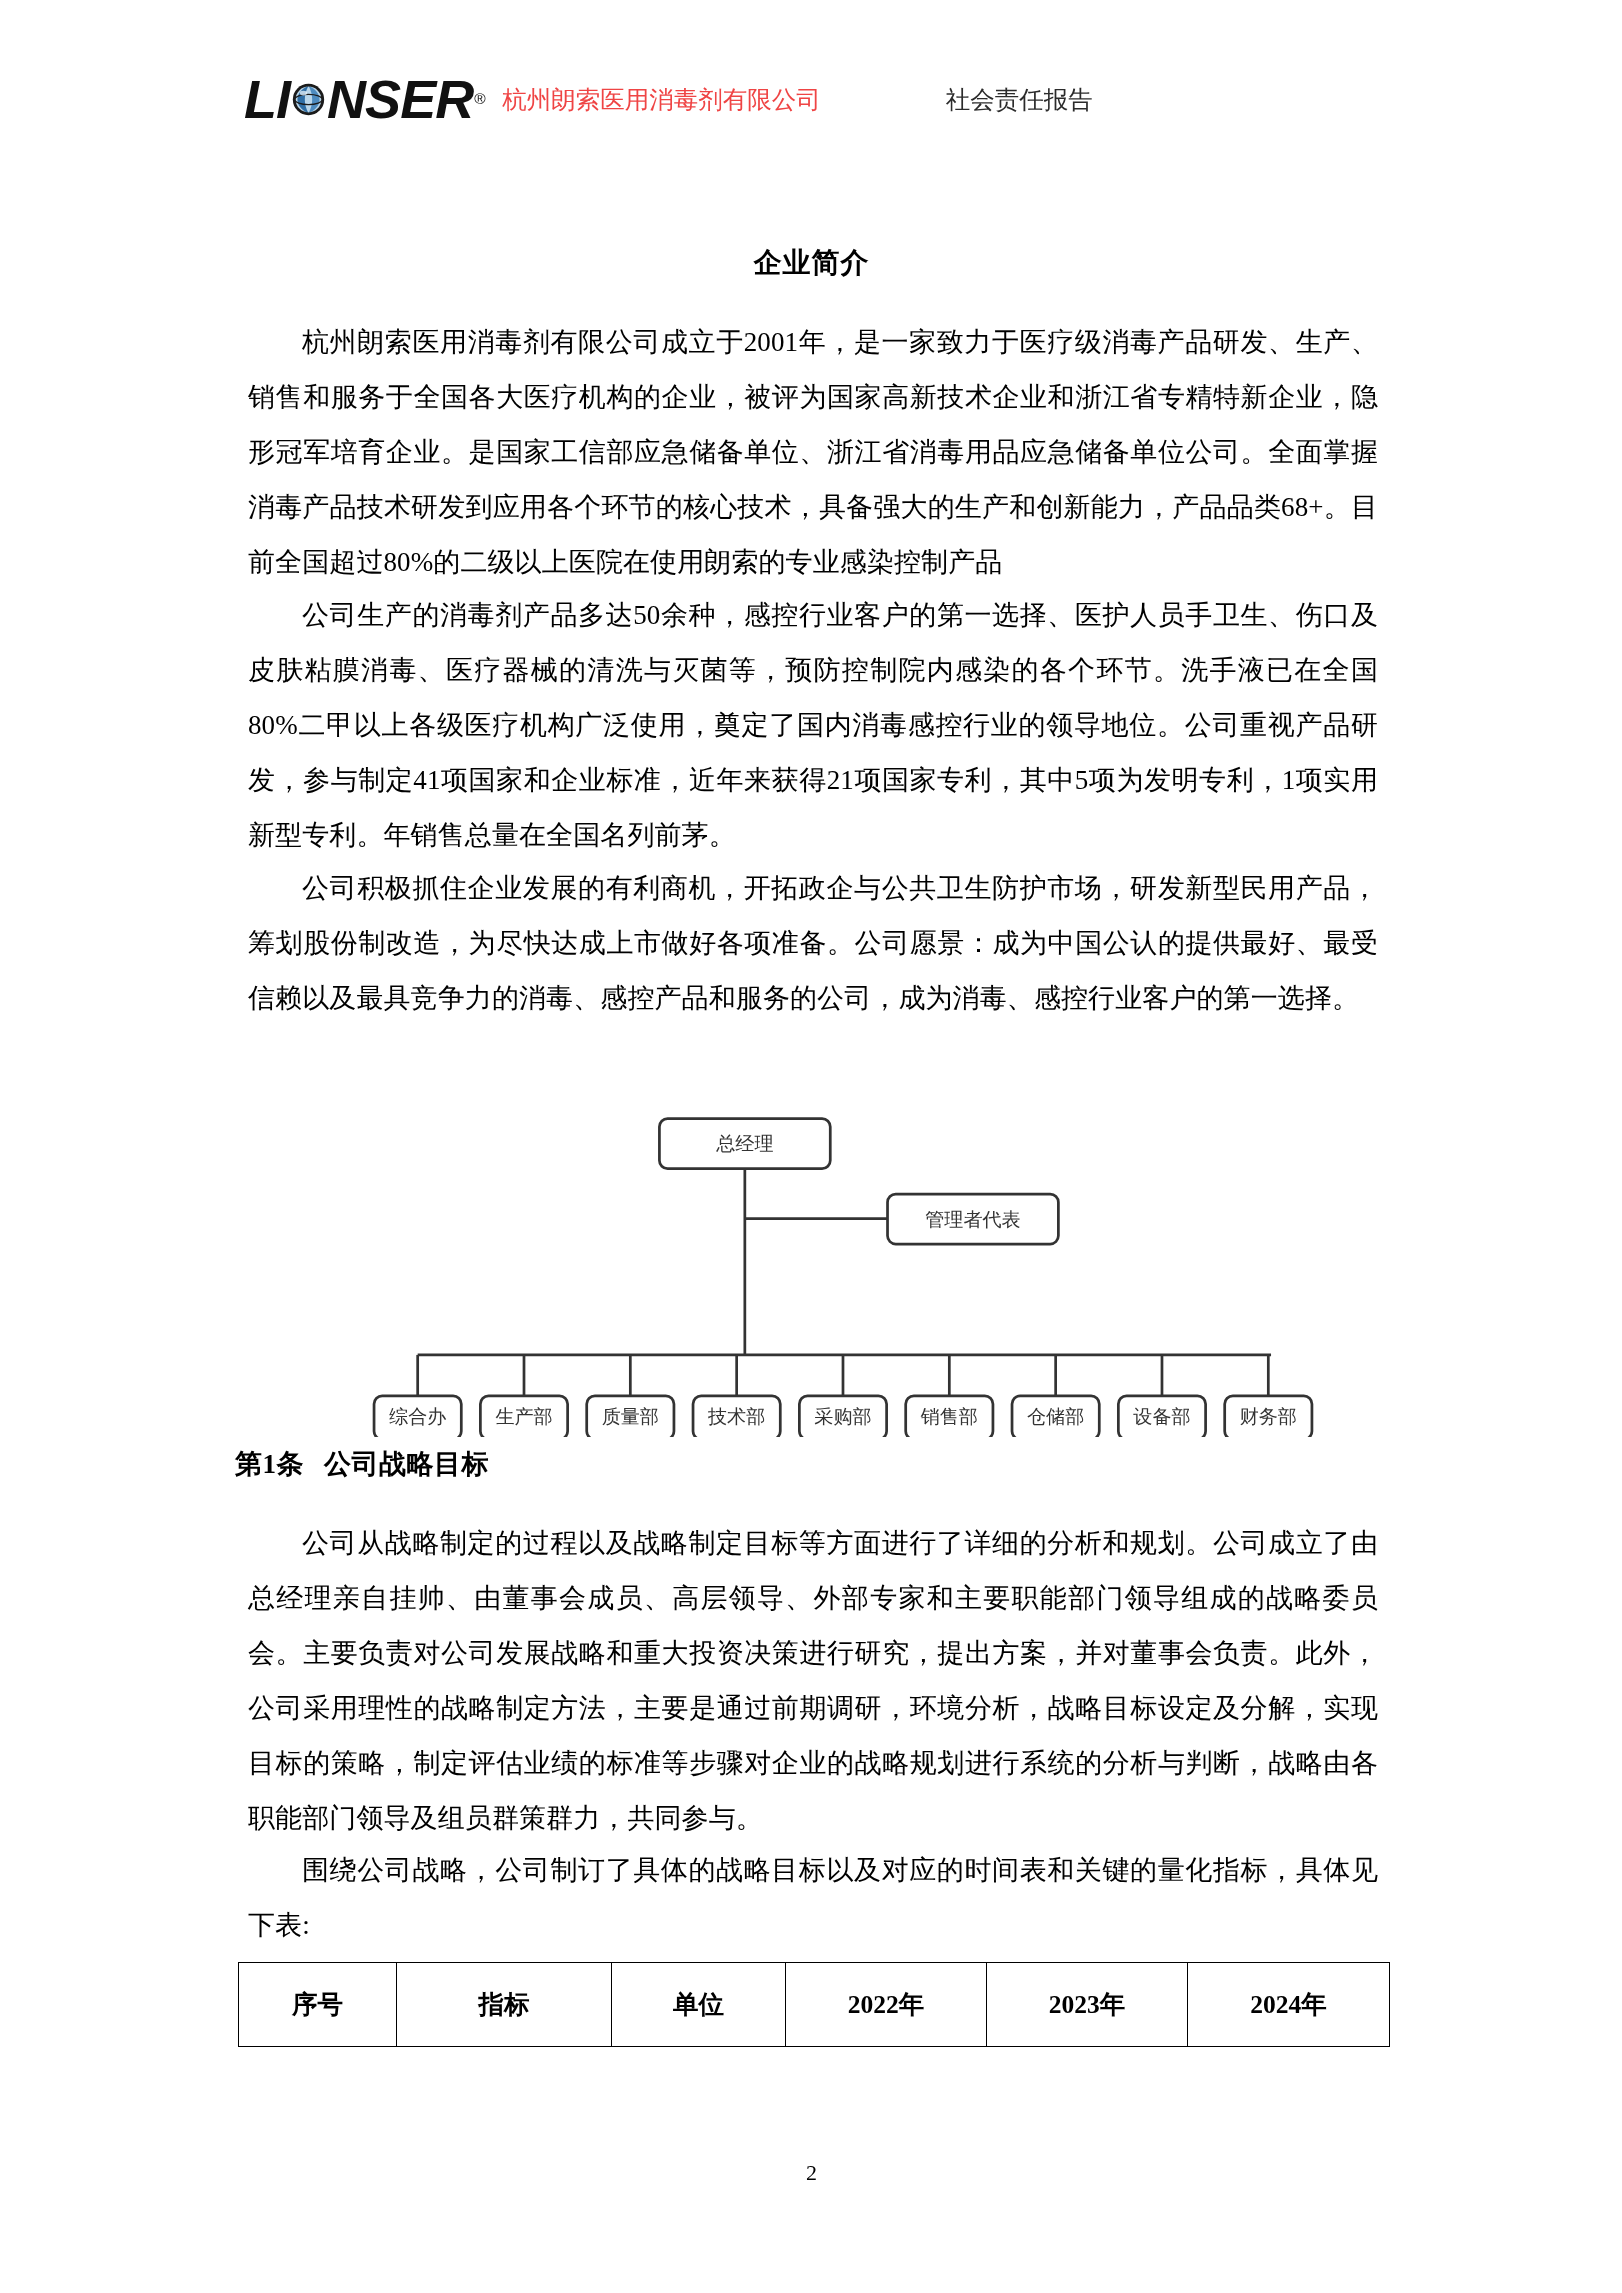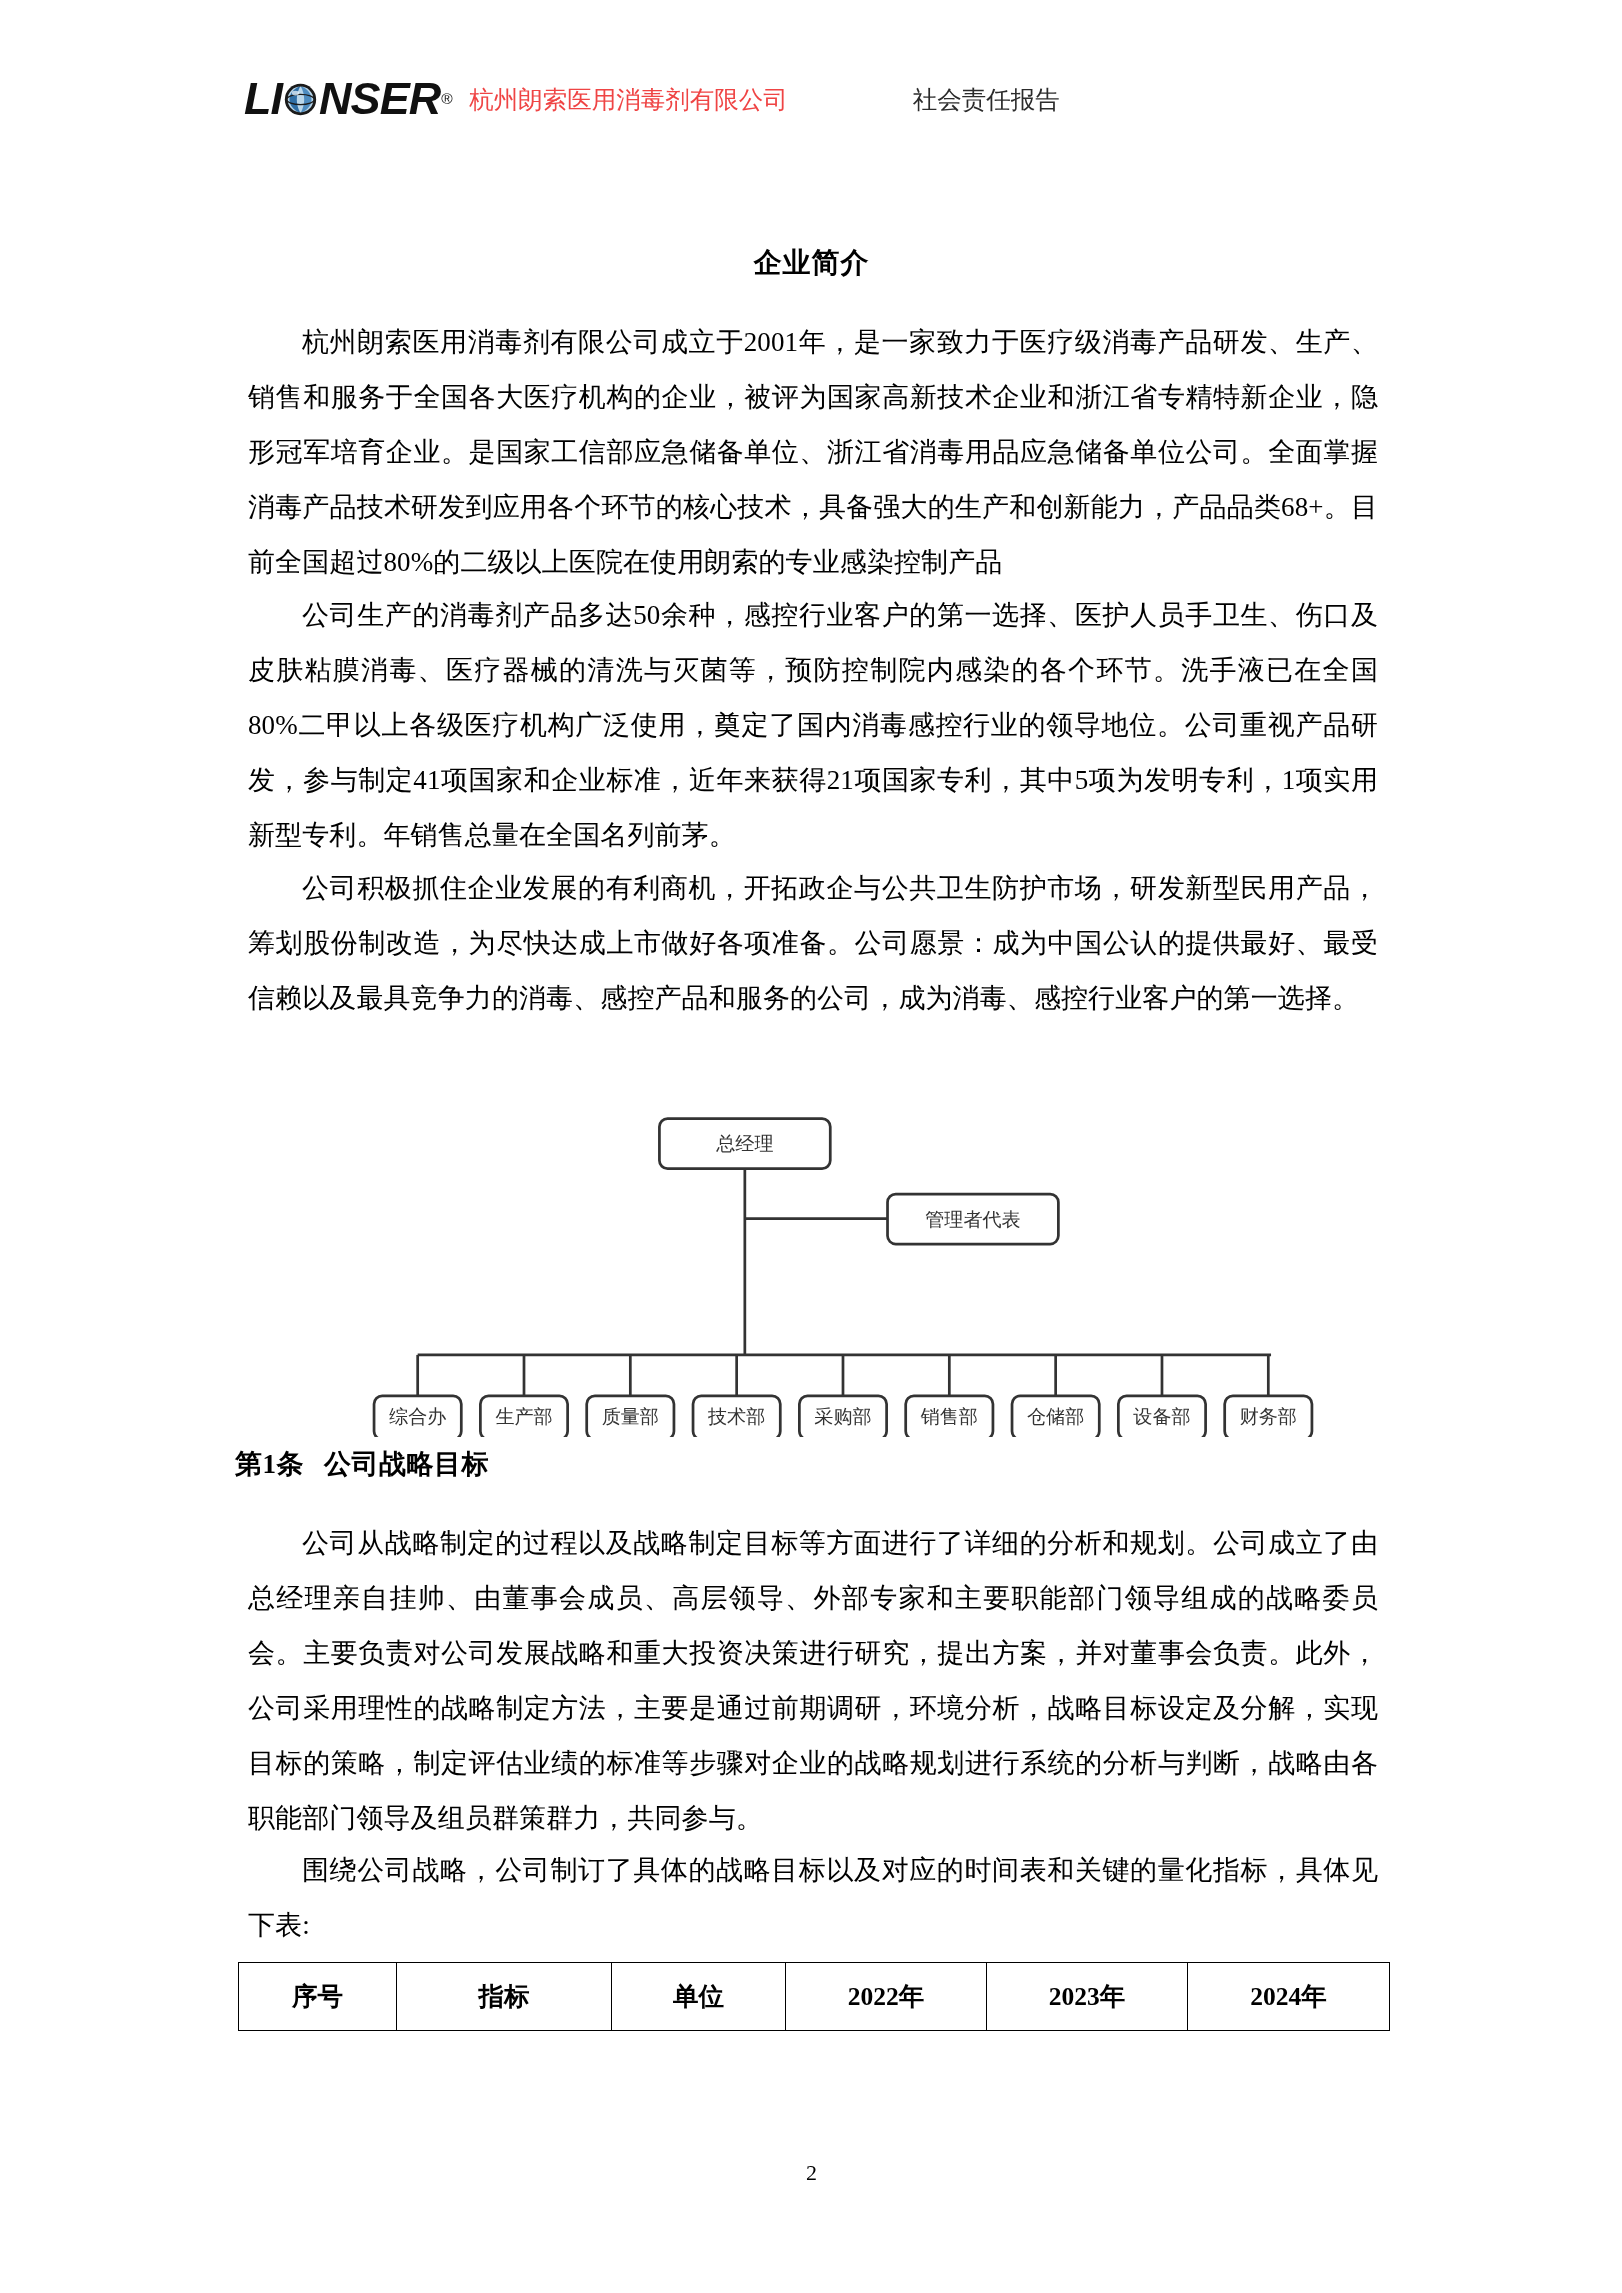--- a/index.html
+++ b/index.html
@@ -31,21 +31,21 @@
   .logo-wrap {
     display: flex;
     align-items: center;
     height: 42px;
     position: relative;
   }
   .logo-text {
     font-family: "Liberation Sans", "DejaVu Sans", sans-serif;
     font-weight: bold;
     font-style: italic;
-    font-size: 45px;
+    font-size: 54px;
     letter-spacing: -0.9px;
     color: #111111;
     line-height: 42px;
   }
   .logo-globe {
     display: inline-block;
     width: 35px;
     height: 35px;
     position: relative;
     margin: 0 0.9px;
@@ -154,21 +154,21 @@
     table-layout: fixed;
   }
   .strategy-table th,
   .strategy-table td {
     border: 1.8px solid #000000;
     height: 67px;
     text-align: center;
     vertical-align: middle;
     font-size: 25.5px;
     font-weight: bold;
-    padding: 0;
+    padding: 8px;
   }
   .strategy-table col.c-a { width: 158px; }
   .strategy-table col.c-b { width: 215px; }
   .strategy-table col.c-c { width: 174px; }
   .strategy-table col.c-d { width: 201px; }
   .strategy-table col.c-e { width: 201px; }
   .strategy-table col.c-f { width: 202px; }
 
   
   .page-number {

